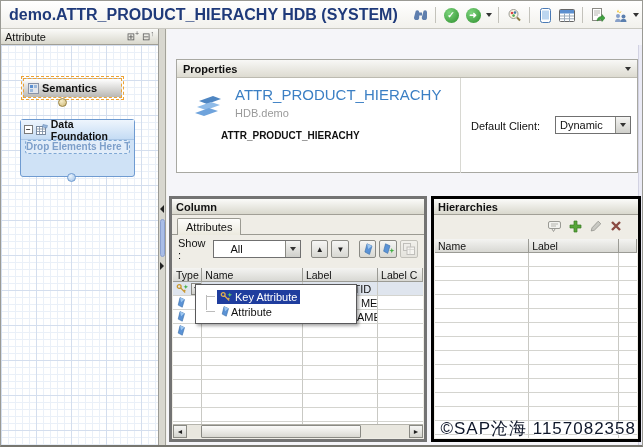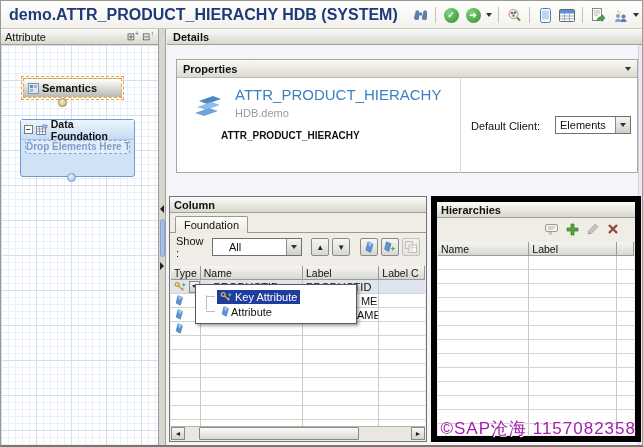--- a/index.html
+++ b/index.html
@@ -77,21 +77,21 @@
   .view-tech { position:absolute; left:44px; top:52px; font-size:10px; font-weight:bold; }
   .dc-label { position:absolute; left:294px; top:42px; }
   .dc-select { position:absolute; left:378px; top:38px; width:76px; height:18px; background:#fff; border:1px solid #707070;
     display:flex; align-items:center; }
   .dc-select .sel-text { flex:1; padding-left:4px; }
   .sel-btn { width:15px; height:100%; background:linear-gradient(#f4f4f2,#cfcfca); border-left:1px solid #8a8a84;
     display:flex; align-items:center; justify-content:center; }
   .sel-btn .caret { border-top-width:4px; }
 
   
-  .colpanel { position:absolute; left:2px; top:167px; width:258px; height:246px; background:#efede6; border:1px solid #737373; overflow:hidden; }
+  .colpanel { position:absolute; left:2px; top:167px; width:258px; height:246px; background:#efede6; border:3px solid #737373; overflow:hidden; }
   .tabbar { height:20px; border-bottom:1px solid #9b9a92; display:flex; align-items:flex-end; padding-left:5px; }
   .tab { height:17px; padding:0 8px; background:linear-gradient(#fdfdfb,#eceadf); border:1px solid #9b9a92; border-bottom:none;
     border-radius:2px 2px 0 0; display:flex; align-items:center; margin-bottom:-1px; }
   .coltools { height:28px; display:flex; align-items:center; padding:0 6px; gap:3px; }
   .show-select { width:100px; height:18px; background:#fff; border:1px solid #707070; display:flex; align-items:center; margin-left:3px; }
   .show-select .sel-text { flex:1; padding-left:16px; }
   .sq-btn { width:20px; height:18px; background:linear-gradient(#f6f6f4,#d8d8d2); border:1px solid #8a8a84; border-radius:2px;
     display:flex; align-items:center; justify-content:center; font-size:8px; color:#222; }
   .sq-btn.disabled { opacity:.45; }
   .coltable { position:absolute; left:1px; top:69px; right:1px; bottom:15px; background:#fff; overflow:hidden; }
@@ -116,26 +116,26 @@
   
   .typemenu { position:absolute; left:28px; top:255px; width:162px; height:40px; background:#fff; border:1px solid #58585a;
     box-shadow:2px 2px 3px rgba(0,0,0,.35); z-index:20; padding-top:4px; }
   .typemenu::before { content:''; position:absolute; left:10px; top:10px; height:15px; border-left:1px solid #bcbcbc; }
   .menu-item { height:15px; display:flex; align-items:center; padding-left:4px; }
   .mconn { width:9px; height:1px; background:#bcbcbc; margin-right:2px; margin-left:6px; }
   .msel { background:#1f3d9e; color:#fff; display:flex; align-items:center; gap:2px; padding:0 3px; height:14px; }
   .munsel { display:flex; align-items:center; gap:2px; padding:0 3px; }
 
   
-  .hierpanel { position:absolute; left:264px; top:167px; width:210px; height:246px; background:#efede6; border:6px solid #000000; overflow:hidden; }
+  .hierpanel { position:absolute; left:264px; top:167px; width:210px; height:246px; background:#efede6; border:3px solid #000000; overflow:hidden; }
   .hier-tools { height:22px; display:flex; align-items:center; justify-content:flex-end; gap:8px; padding-right:16px; }
   .hier-table { position:absolute; left:1px; top:40px; right:1px; bottom:1px; background:#fff; overflow:hidden; }
   .h-name { width:97px; } .h-label { width:93px; } .h-rest { width:18px; border-right:none; }
 
-  .watermark { position:absolute; right:8px; top:388px; font-size:17px; color:#a21caf; letter-spacing:1px;
+  .watermark { position:absolute; right:8px; top:388px; font-size:17px; color:#0f172a; letter-spacing:1px;
     text-shadow:1px 1px 0 #ffffff; z-index:30; white-space:nowrap; }
 
   svg { display:block; }
 </style>
 </head>
 <body>
 
 <div class="app">
 
   <div class="titlebar">
@@ -242,23 +242,20 @@
     </div>
   </div>
 
   <div class="splitter">
     <span class="split-arrow-up"></span>
     <span class="split-handle"></span>
     <span class="split-arrow-down"></span>
   </div>
 
   <div class="details">
-    <div class="details-hdr">
-      <span>Details</span>
-    </div>
     <div class="right-strip"></div>
 
     <div class="props">
       <div class="grp-hdr">
         <span>Properties</span>
         <span class="caret"></span>
       </div>
       <div class="props-body">
         <span class="cube-ico">
           <svg width="36" height="32" viewBox="0 0 36 32">
@@ -266,35 +263,35 @@
               <path d="M4 20l14-5 9 3-14 5z" fill="#8fbbe8"></path>
               <path d="M2 26l14-5 9 3-14 5z" fill="#6fa3dc"></path>
             </svg>
         </span>
         <span class="view-title">ATTR_PRODUCT_HIERACHY</span>
         <span class="view-pkg">HDB.demo</span>
         <span class="view-tech">ATTR_PRODUCT_HIERACHY</span>
         <span class="props-divider"></span>
         <span class="dc-label">Default Client:</span>
         <div class="dc-select">
-          <span class="sel-text">Elements</span>
+          <span class="sel-text">Dynamic</span>
           <span class="sel-btn">
               <span class="caret"></span>
             </span>
         </div>
       </div>
     </div>
 
     <div class="colpanel">
       <div class="panel-hdr">
         <span>Column</span>
       </div>
       <div class="tabbar">
         <span class="tab">
-          <span>Foundation</span>
+          <span>Attributes</span>
         </span>
       </div>
       <div class="coltools">
         <span>Show :</span>
         <div class="show-select">
           <span class="sel-text">All</span>
           <span class="sel-btn">
               <span class="caret"></span>
             </span>
         </div>

